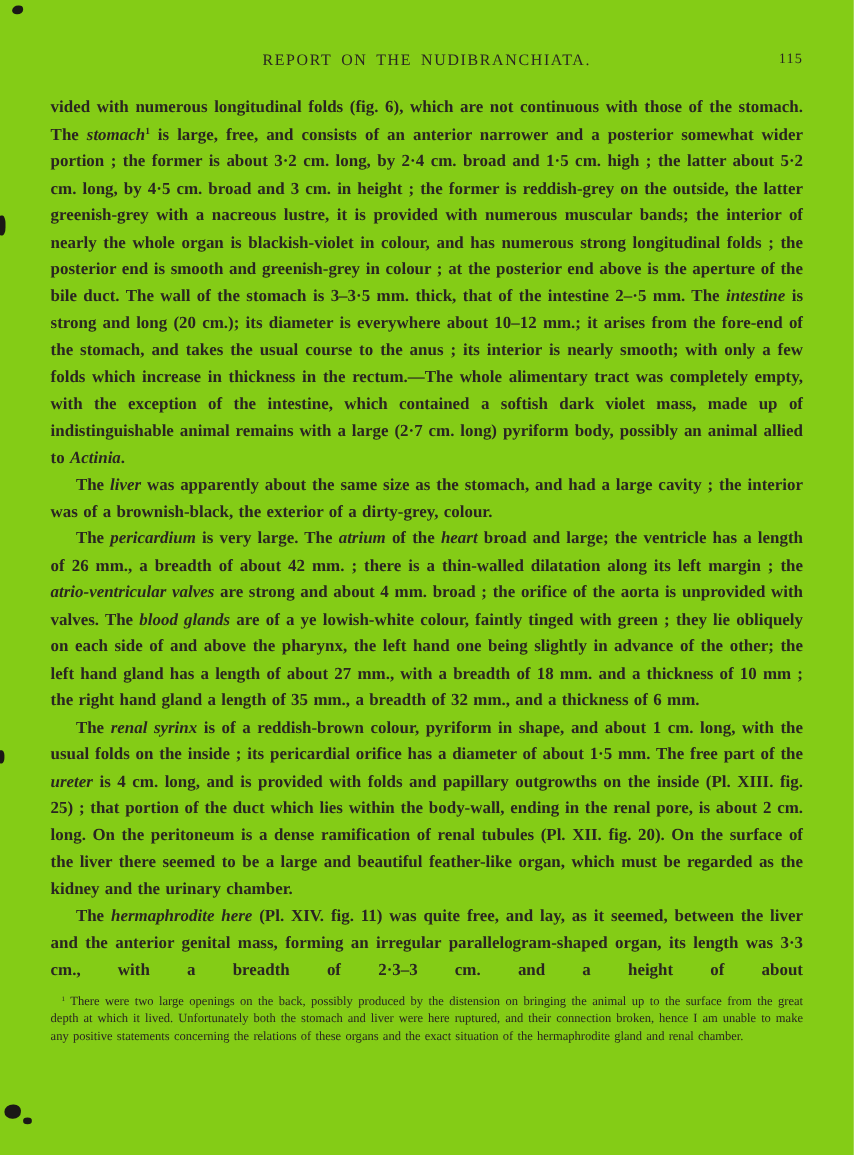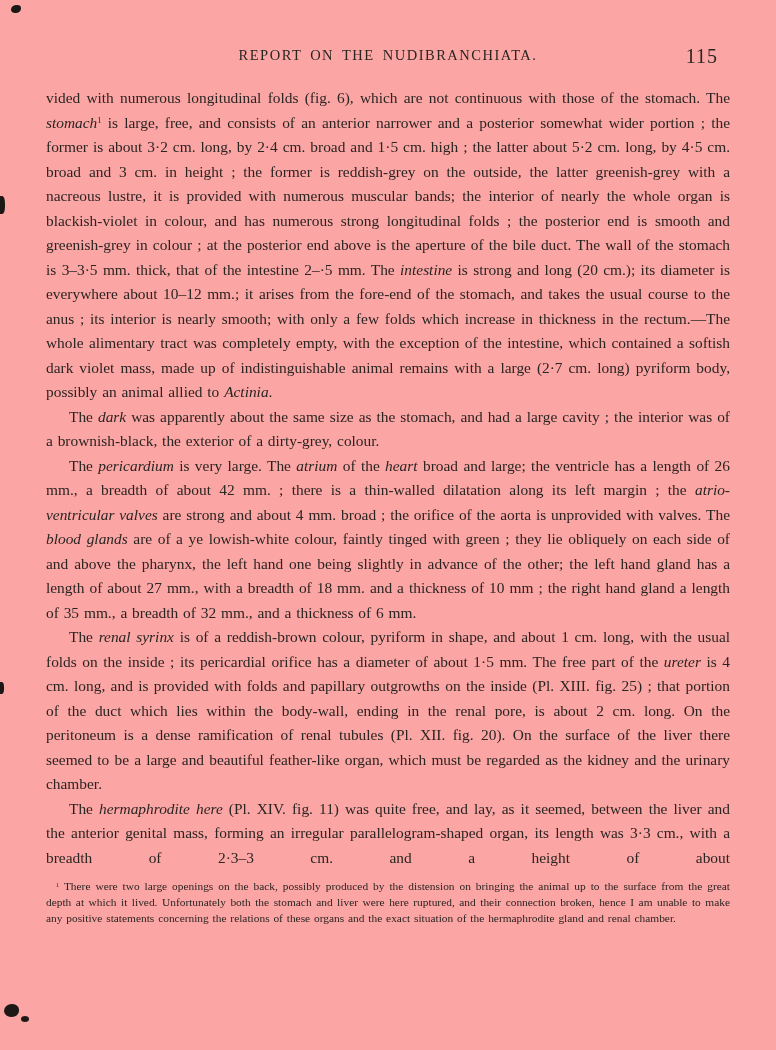--- a/index.html
+++ b/index.html
@@ -4,21 +4,21 @@
 <style>
   html, body { margin: 0; padding: 0; }
   body {
     background: #fbfaf6;
     font-family: "Liberation Serif", serif;
   }
   .page {
     position: relative;
     width: 776px;
     height: 1050px;
-    background: #fca5a5;
+    background: #84cc16;
     color: #2a2521;
     overflow: hidden;
   }
   .artifact {
     position: absolute;
     background: #1b1816;
   }
   .a1 { left: 11px;  top: 5px;    width: 10px; height: 8px;  border-radius: 60% 40% 55% 45%; }
   .a2 { left: -2px;  top: 196px;  width: 7px;  height: 18px; border-radius: 40%; }
   .a3 { left: -2px;  top: 682px;  width: 6px;  height: 12px; border-radius: 40%; }
@@ -33,37 +33,38 @@
     text-align: center;
   }
   .title {
     font-size: 14.5px;
     letter-spacing: 1.5px;
     color: #2a2521;
     word-spacing: 3px;
   }
   .pagenum {
     position: absolute;
-    right: 12px;
+    right: 0;
     top: -1px;
-    font-size: 20px;
+    font-size: 13px;
     letter-spacing: 1px;
   }
   .text-column {
     position: absolute;
     top: 86px;
     left: 46px;
     width: 684px;
   }
   .bodytext p {
     margin: 0;
     font-size: 15.4px;
     line-height: 24.5px;
     text-align: justify;
     word-spacing: 1px;
+    font-weight: bold;
   }
   .bodytext p.indent { text-indent: 23px; }
   .bodytext p.cont { text-align-last: justify; }
   .it { font-style: italic; }
   sup {
     font-size: 0.55em;
     line-height: 0;
     vertical-align: baseline;
     position: relative;
     top: -0.5em;
@@ -89,21 +90,21 @@
   <div class="artifact a5"></div>
 
   <div class="header">
     <span class="title">REPORT ON THE NUDIBRANCHIATA.</span>
     <span class="pagenum">115</span>
   </div>
 
   <div class="text-column">
     <div class="bodytext">
         <p><span>vided with numerous longitudinal folds (fig. 6), which are not continuous with those of the stomach. The </span><span class="it">stomach</span><sup>1</sup><span> is large, free, and consists of an anterior narrower and a posterior somewhat wider portion ; the former is about 3·2 cm. long, by 2·4 cm. broad and 1·5 cm. high ; the latter about 5·2 cm. long, by 4·5 cm. broad and 3 cm. in height ; the former is reddish-grey on the outside, the latter greenish-grey with a nacreous lustre, it is provided with numerous muscular bands; the interior of nearly the whole organ is blackish-violet in colour, and has numerous strong longitudinal folds ; the posterior end is smooth and greenish-grey in colour ; at the posterior end above is the aperture of the bile duct. The wall of the stomach is 3–3·5 mm. thick, that of the intestine 2–·5 mm. The </span><span class="it">intestine</span><span> is strong and long (20 cm.); its diameter is everywhere about 10–12 mm.; it arises from the fore-end of the stomach, and takes the usual course to the anus ; its interior is nearly smooth; with only a few folds which increase in thickness in the rectum.—The whole alimentary tract was completely empty, with the exception of the intestine, which contained a softish dark violet mass, made up of indistinguishable animal remains with a large (2·7 cm. long) pyriform body, possibly an animal allied to </span><span class="it">Actinia</span><span>.</span></p>
-        <p class="indent"><span>The </span><span class="it">dark</span><span> was apparently about the same size as the stomach, and had a large cavity ; the interior was of a brownish-black, the exterior of a dirty-grey, colour.</span></p>
+        <p class="indent"><span>The </span><span class="it">liver</span><span> was apparently about the same size as the stomach, and had a large cavity ; the interior was of a brownish-black, the exterior of a dirty-grey, colour.</span></p>
         <p class="indent"><span>The </span><span class="it">pericardium</span><span> is very large. The </span><span class="it">atrium</span><span> of the </span><span class="it">heart</span><span> broad and large; the ventricle has a length of 26 mm., a breadth of about 42 mm. ; there is a thin-walled dilatation along its left margin ; the </span><span class="it">atrio-ventricular valves</span><span> are strong and about 4 mm. broad ; the orifice of the aorta is unprovided with valves. The </span><span class="it">blood glands</span><span> are of a ye lowish-white colour, faintly tinged with green ; they lie obliquely on each side of and above the pharynx, the left hand one being slightly in advance of the other; the left hand gland has a length of about 27 mm., with a breadth of 18 mm. and a thickness of 10 mm ; the right hand gland a length of 35 mm., a breadth of 32 mm., and a thickness of 6 mm.</span></p>
         <p class="indent"><span>The </span><span class="it">renal syrinx</span><span> is of a reddish-brown colour, pyriform in shape, and about 1 cm. long, with the usual folds on the inside ; its pericardial orifice has a diameter of about 1·5 mm. The free part of the </span><span class="it">ureter</span><span> is 4 cm. long, and is provided with folds and papillary outgrowths on the inside (Pl. XIII. fig. 25) ; that portion of the duct which lies within the body-wall, ending in the renal pore, is about 2 cm. long. On the peritoneum is a dense ramification of renal tubules (Pl. XII. fig. 20). On the surface of the liver there seemed to be a large and beautiful feather-like organ, which must be regarded as the kidney and the urinary chamber.</span></p>
         <p class="indent cont"><span>The </span><span class="it">hermaphrodite here</span><span> (Pl. XIV. fig. 11) was quite free, and lay, as it seemed, between the liver and the anterior genital mass, forming an irregular parallelogram-shaped organ, its length was 3·3 cm., with a breadth of 2·3–3 cm. and a height of about</span></p>
       </div>
     <p class="footnote"><sup>1</sup><span> There were two large openings on the back, possibly produced by the distension on bringing the animal up to the surface from the great depth at which it lived. Unfortunately both the stomach and liver were here ruptured, and their connection broken, hence I am unable to make any positive statements concerning the relations of these organs and the exact situation of the hermaphrodite gland and renal chamber.</span></p>
   </div>
 
 </div>
 
 </body></html>

